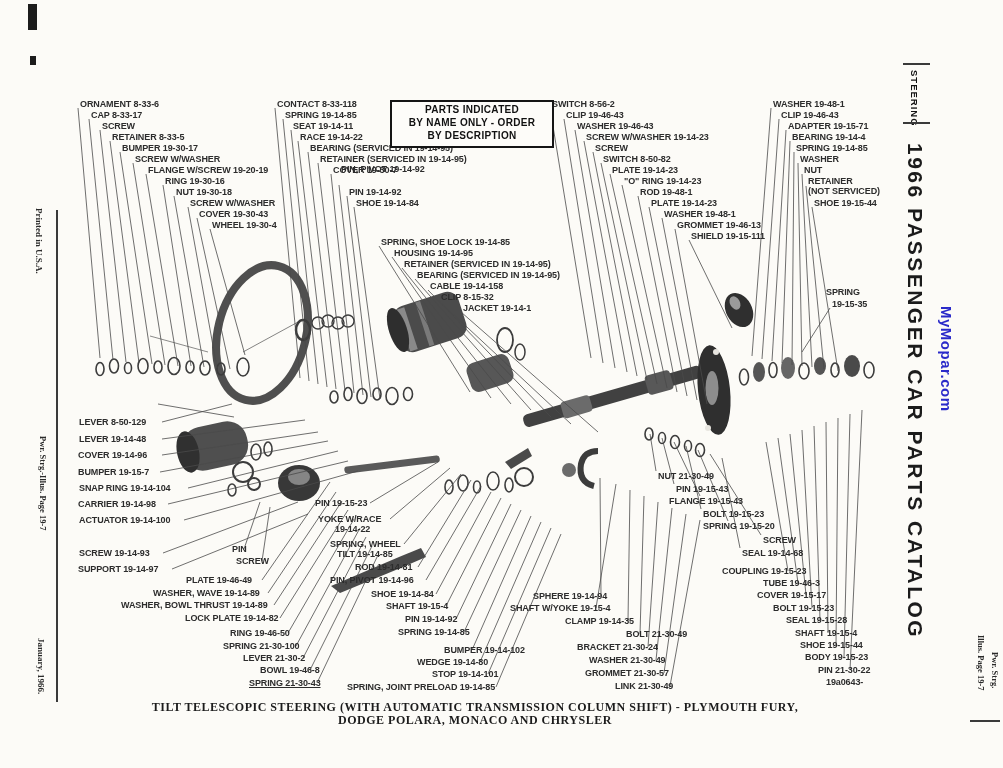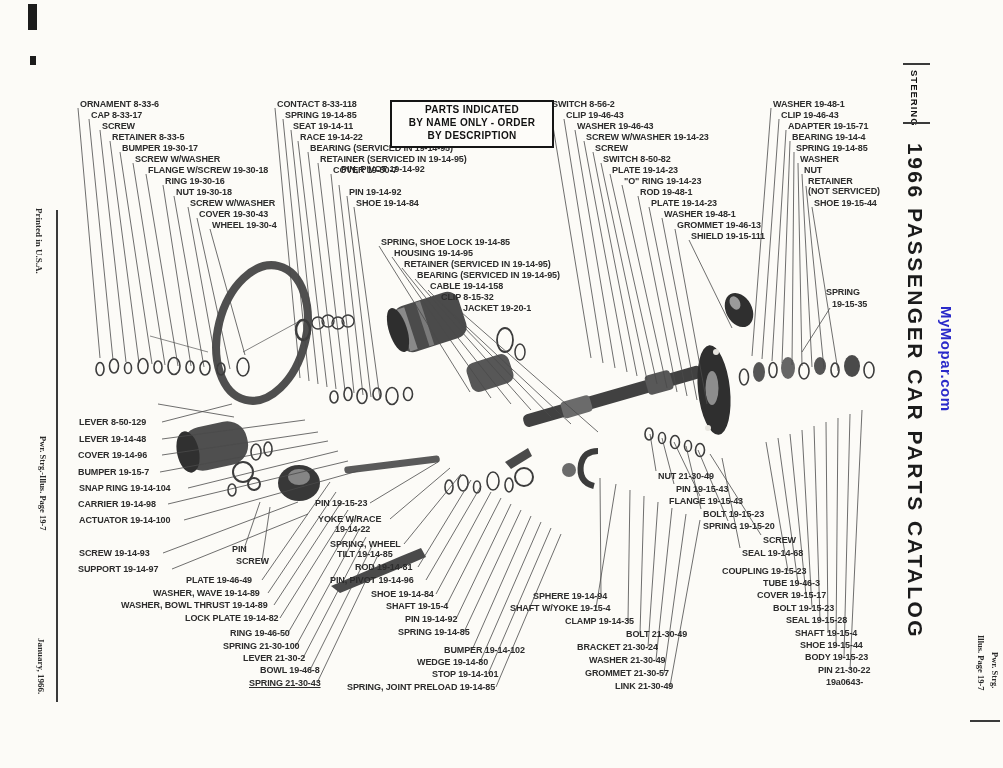--- a/index.html
+++ b/index.html
@@ -262,21 +262,21 @@
       <line x1="850" y1="670" x2="862" y2="410"></line>
     </svg>
 
   <div>
       <div class="lbl" style="left: 80px; top: 99px;">ORNAMENT 8-33-6</div>
       <div class="lbl" style="left: 91px; top: 110px;">CAP 8-33-17</div>
       <div class="lbl" style="left: 102px; top: 121px;">SCREW</div>
       <div class="lbl" style="left: 112px; top: 132px;">RETAINER 8-33-5</div>
       <div class="lbl" style="left: 122px; top: 143px;">BUMPER 19-30-17</div>
       <div class="lbl" style="left: 135px; top: 154px;">SCREW W/WASHER</div>
-      <div class="lbl" style="left: 148px; top: 165px;">FLANGE W/SCREW 19-30-18</div>
+      <div class="lbl" style="left: 148px; top: 165px;">FLANGE W/SCREW 19-20-19</div>
       <div class="lbl" style="left: 165px; top: 176px;">RING 19-30-16</div>
       <div class="lbl" style="left: 176px; top: 187px;">NUT 19-30-18</div>
       <div class="lbl" style="left: 190px; top: 198px;">SCREW W/WASHER</div>
       <div class="lbl" style="left: 199px; top: 209px;">COVER 19-30-43</div>
       <div class="lbl" style="left: 212px; top: 220px;">WHEEL 19-30-4</div>
       <div class="lbl" style="left: 277px; top: 99px;">CONTACT 8-33-118</div>
       <div class="lbl" style="left: 285px; top: 110px;">SPRING 19-14-85</div>
       <div class="lbl" style="left: 293px; top: 121px;">SEAT 19-14-11</div>
       <div class="lbl" style="left: 300px; top: 132px;">RACE 19-14-22</div>
       <div class="lbl" style="left: 310px; top: 143px;">BEARING (SERVICED IN 19-14-95)</div>
@@ -284,21 +284,21 @@
       <div class="lbl" style="left: 333px; top: 165px;">COVER 19-30-7</div>
       <div class="lbl" style="left: 341px; top: 164px;">PIN, PIVOT 19-14-92</div>
       <div class="lbl" style="left: 349px; top: 187px;">PIN 19-14-92</div>
       <div class="lbl" style="left: 356px; top: 198px;">SHOE 19-14-84</div>
       <div class="lbl" style="left: 381px; top: 237px;">SPRING, SHOE LOCK 19-14-85</div>
       <div class="lbl" style="left: 394px; top: 248px;">HOUSING 19-14-95</div>
       <div class="lbl" style="left: 404px; top: 259px;">RETAINER (SERVICED IN 19-14-95)</div>
       <div class="lbl" style="left: 417px; top: 270px;">BEARING (SERVICED IN 19-14-95)</div>
       <div class="lbl" style="left: 430px; top: 281px;">CABLE 19-14-158</div>
       <div class="lbl" style="left: 441px; top: 292px;">CLIP 8-15-32</div>
-      <div class="lbl" style="left: 463px; top: 303px;">JACKET 19-20-1</div>
+      <div class="lbl" style="left: 463px; top: 303px;">JACKET 19-14-1</div>
       <div class="lbl" style="left: 552px; top: 99px;">SWITCH 8-56-2</div>
       <div class="lbl" style="left: 566px; top: 110px;">CLIP 19-46-43</div>
       <div class="lbl" style="left: 577px; top: 121px;">WASHER 19-46-43</div>
       <div class="lbl" style="left: 586px; top: 132px;">SCREW W/WASHER 19-14-23</div>
       <div class="lbl" style="left: 595px; top: 143px;">SCREW</div>
       <div class="lbl" style="left: 603px; top: 154px;">SWITCH 8-50-82</div>
       <div class="lbl" style="left: 612px; top: 165px;">PLATE 19-14-23</div>
       <div class="lbl" style="left: 624px; top: 176px;">"O" RING 19-14-23</div>
       <div class="lbl" style="left: 640px; top: 187px;">ROD 19-48-1</div>
       <div class="lbl" style="left: 651px; top: 198px;">PLATE 19-14-23</div>
@@ -378,20 +378,24 @@
       <div class="lbl" style="left: 818px; top: 665px;">PIN 21-30-22</div>
       <div class="lbl" style="left: 826px; top: 677px;">19a0643-</div>
     </div>
 
   <div class="notice">
     <div>PARTS INDICATED</div>
     <div>BY NAME ONLY - ORDER</div>
     <div>BY DESCRIPTION</div>
   </div>
 
+  <div class="caption">
+    <div>TILT TELESCOPIC STEERING (WITH AUTOMATIC TRANSMISSION COLUMN SHIFT) - PLYMOUTH FURY,</div>
+    <div>DODGE POLARA, MONACO AND CHRYSLER</div>
+  </div>
 
   <div class="rule" style="left:56px;top:210px;width:2px;height:492px;"></div>
   <div class="mark" style="left:28px;top:4px;width:9px;height:26px;"></div>
   <div class="mark" style="left:30px;top:56px;width:6px;height:9px;"></div>
   <div class="vtext lm" style="left:34px;top:208px;">Printed in U.S.A.</div>
   <div class="vtext lm" style="left:38px;top:436px;font-size:8.5px;">Pwr. Strg.-Illus. Page 19-7</div>
   <div class="vtext lm" style="left:36px;top:638px;">January, 1966.</div>
 
   <div class="rule" style="left:903px;top:63px;width:27px;height:2px;"></div>
   <div class="vtext steering">STEERING</div>

